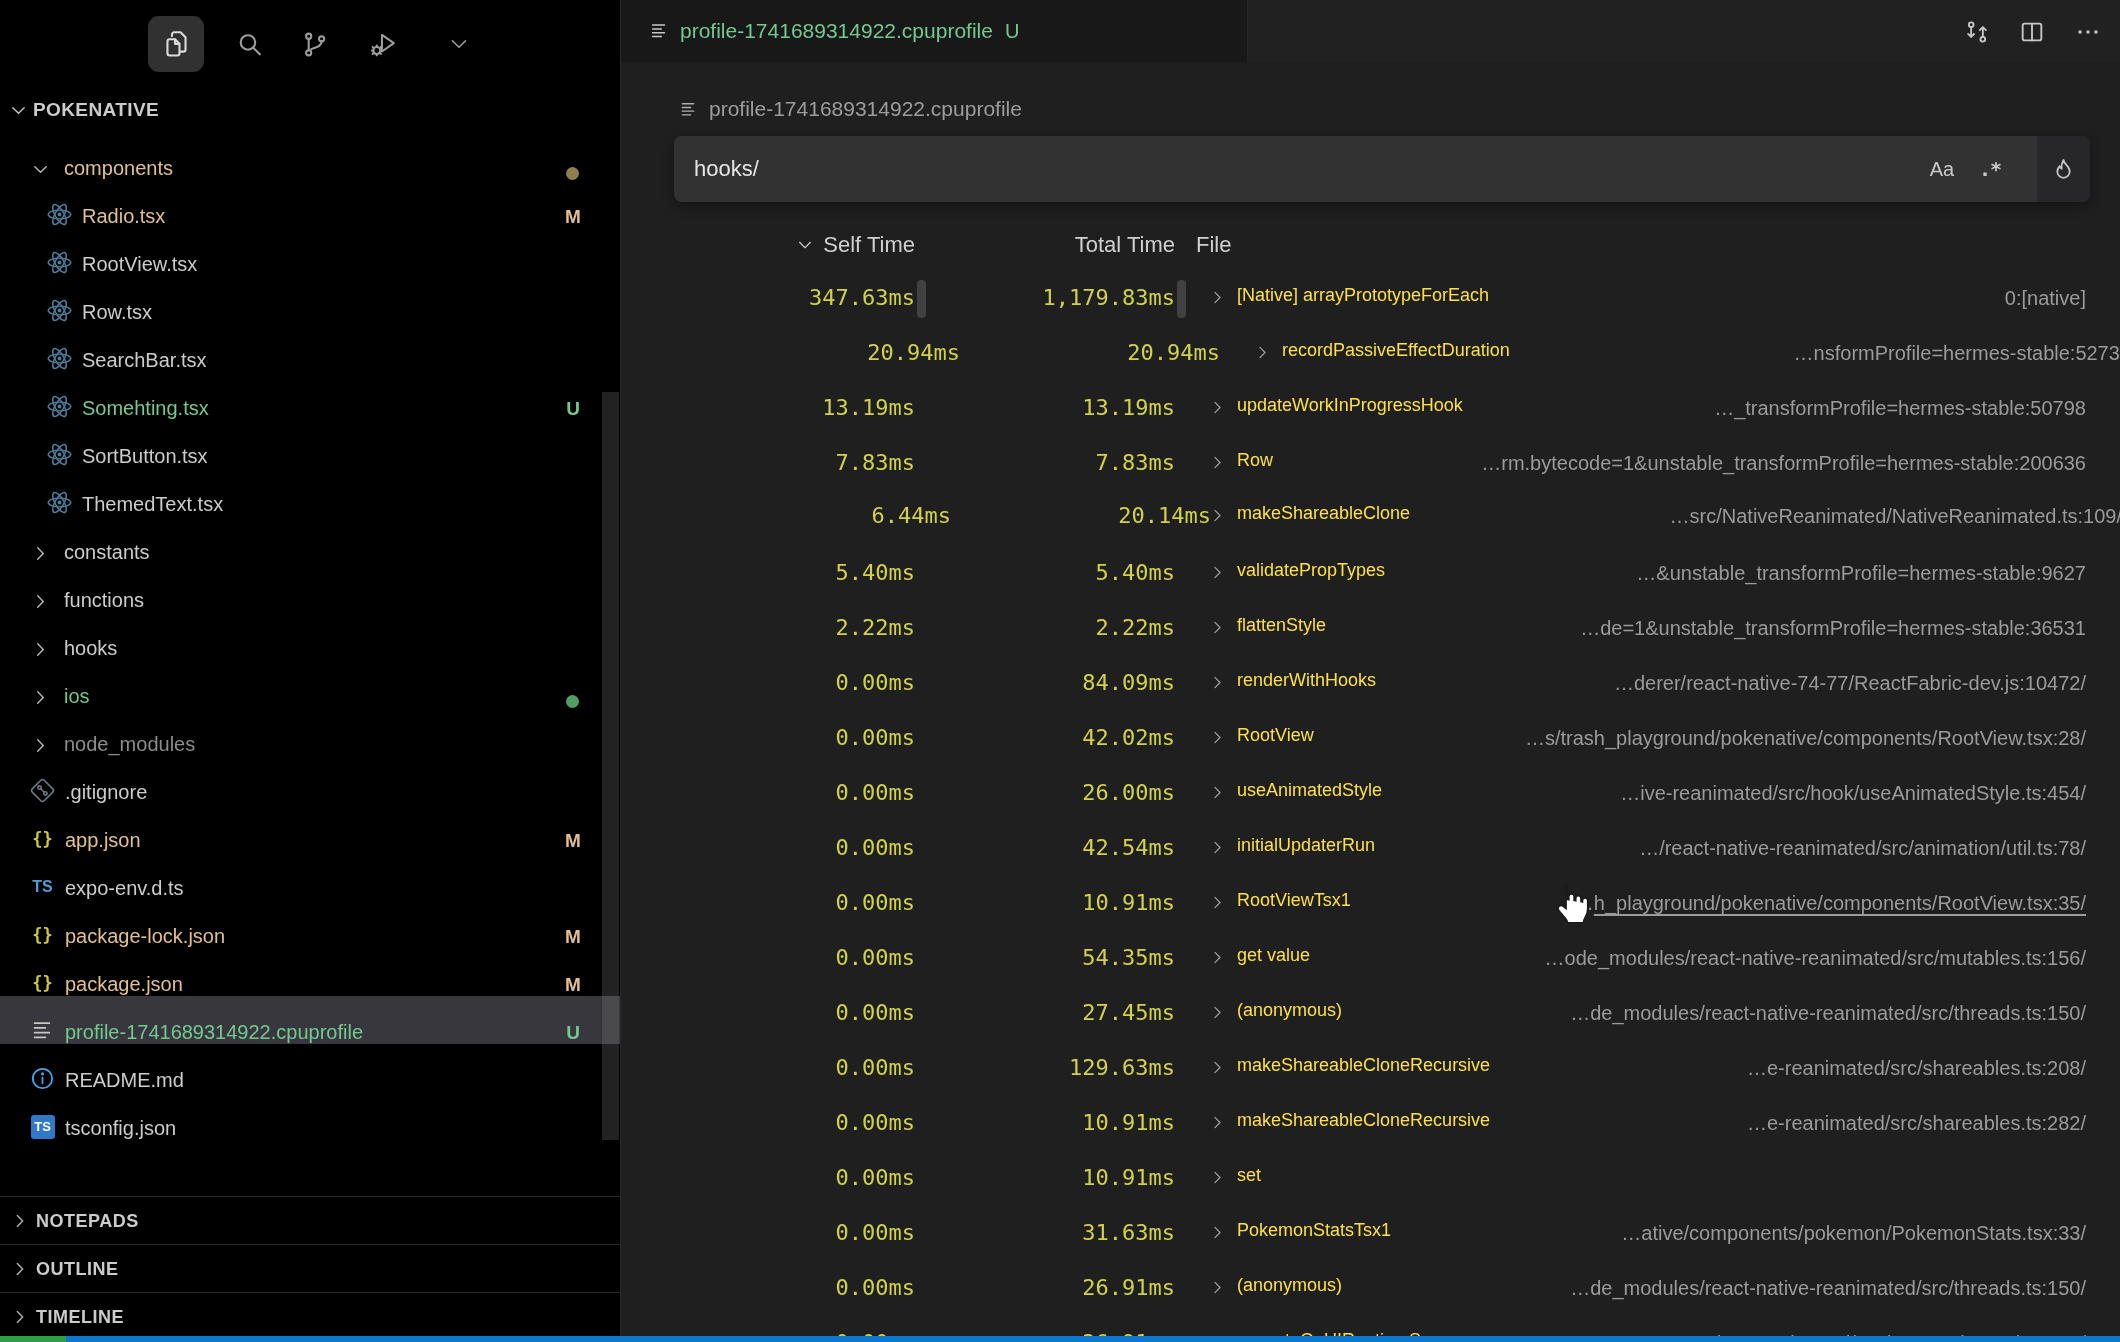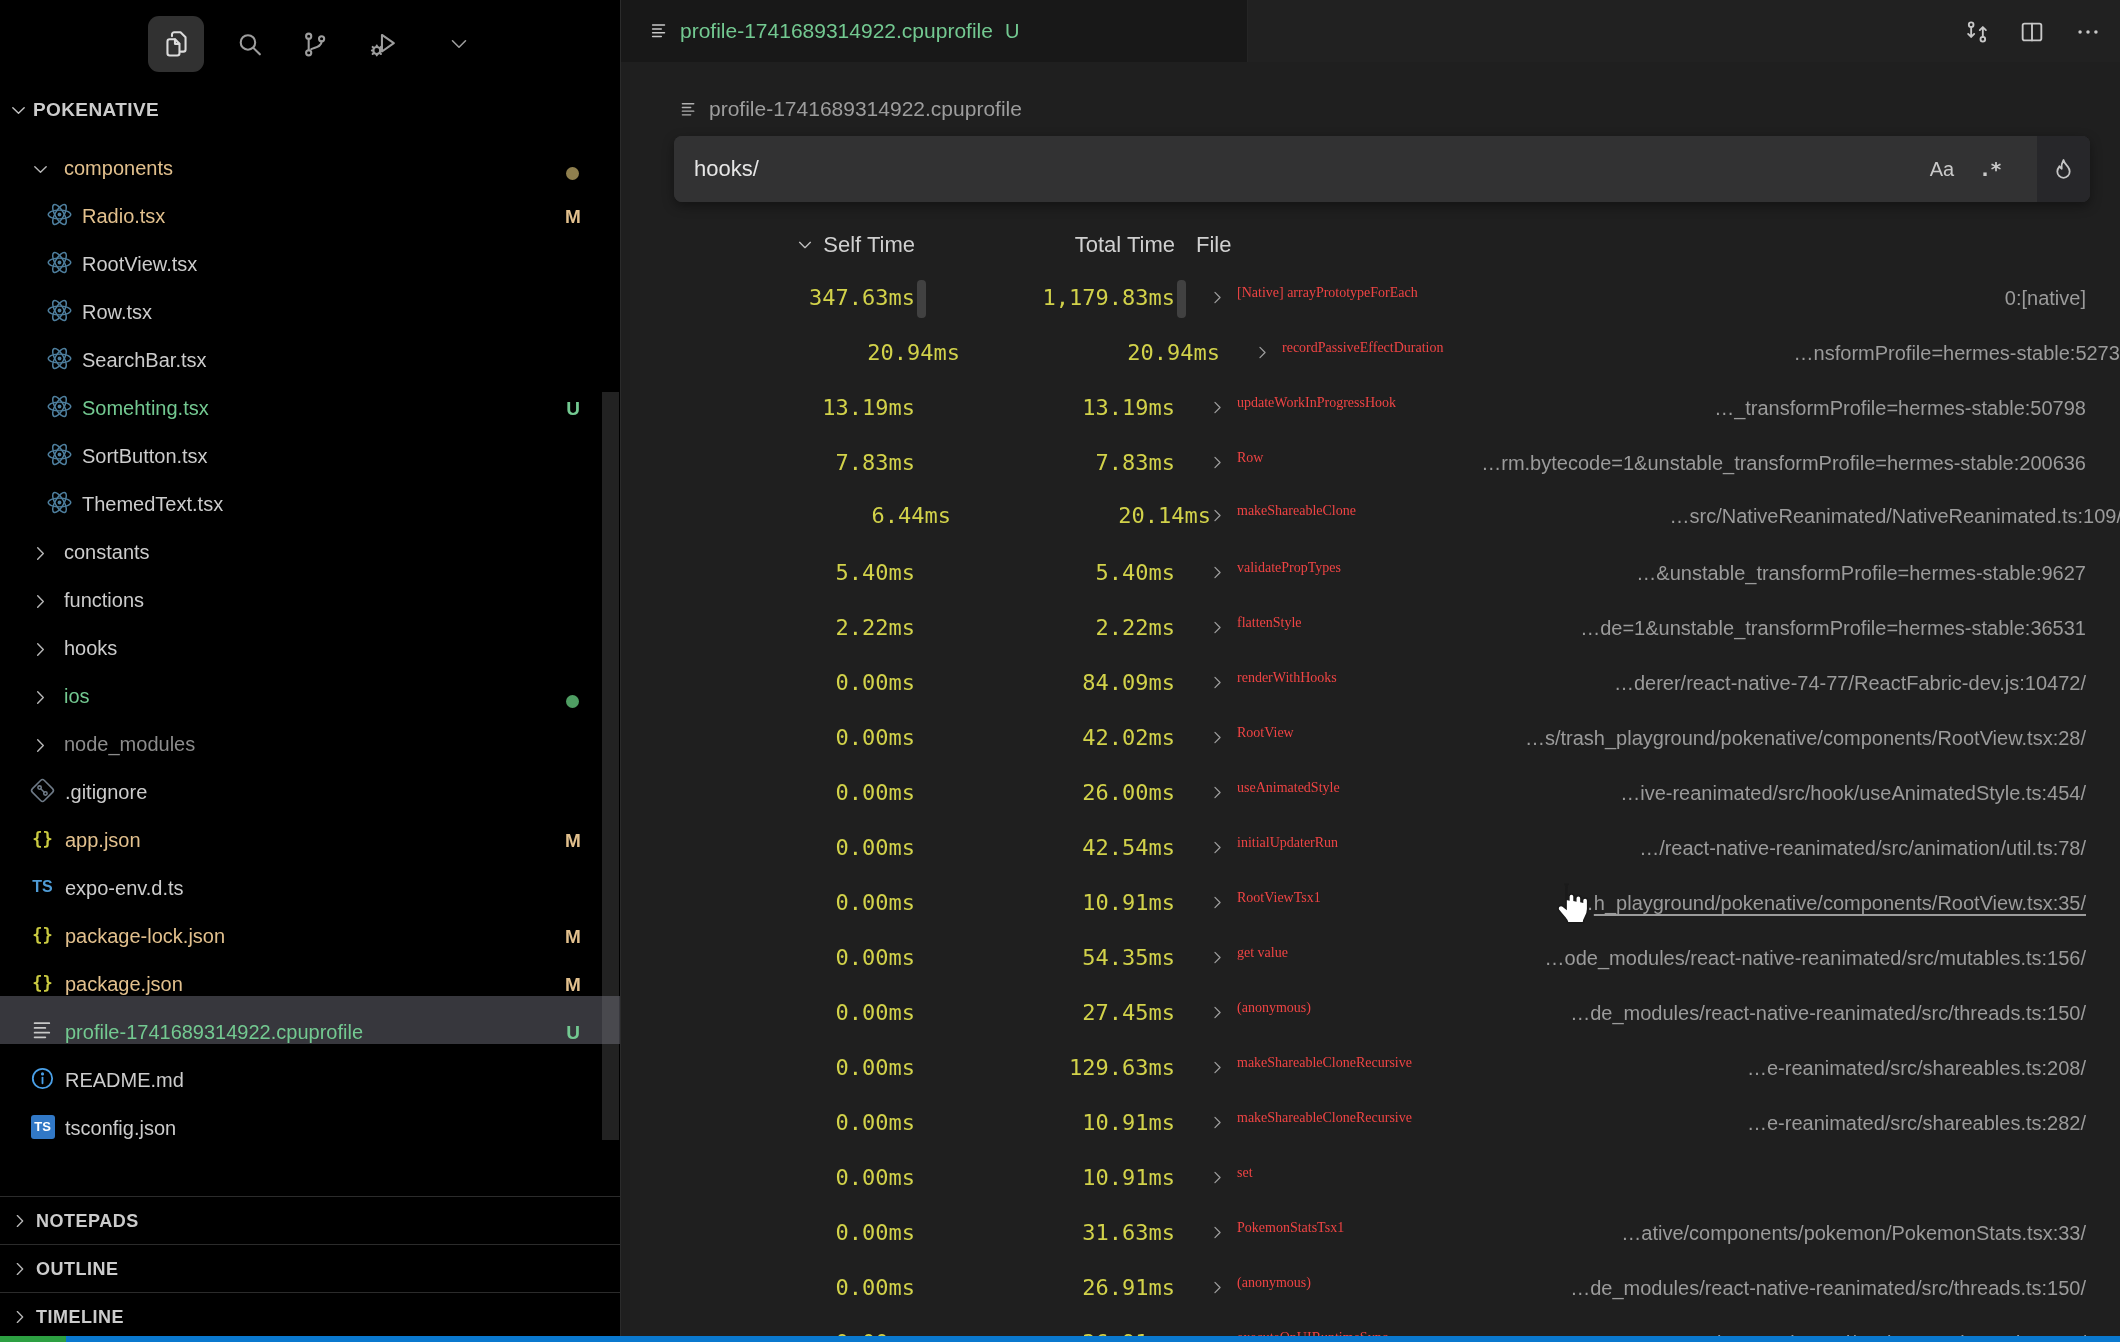--- a/index.html
+++ b/index.html
@@ -75,21 +75,21 @@
   #h-self{position:absolute;right:1205px;top:10px;display:flex;align-items:center;}
   #h-self .sort{width:20px;height:20px;color:#c0c0c0;margin-right:8px;}
   #h-total{position:absolute;right:945px;top:10px;}
   #h-file{position:absolute;left:1196px;top:10px;}
 
   .t-row{left:0;width:2120px;height:55px;text-align:center;}
   .t-val{position:absolute;top:14px;font-family:"DejaVu Sans Mono",monospace;font-size:22px;color:#d2d24a;white-space:nowrap;}
   .t-val.self{right:1205px;}
   .t-val.total{right:945px;}
   .t-chev{position:absolute;left:1208px;top:17px;width:19px;height:19px;color:#9d9d9d;}
-  .t-name{position:absolute;left:1237px;top:14px;font-family:Liberation Serif, serif;font-size:14px;color:#ef4444;white-space:nowrap;}
+  .t-name{position:absolute;left:1237px;top:14px;font-family:Liberation Sans, sans-serif;font-size:18px;color:#fde047;white-space:nowrap;}
   .t-path{position:absolute;right:34px;top:16px;font-size:20px;color:#9b9b9b;white-space:nowrap;}
   .t-path .hoverlink{text-decoration:underline;text-underline-offset:4px;}
   .sash{width:9px;height:38px;border-radius:4px;background:#414141;}
 
   
   .status-seg{top:1336px;height:6px;z-index:40;}
 
   #cursor{left:1546px;top:880px;width:46px;height:46px;z-index:60;pointer-events:none;}
 </style>
 </head>

